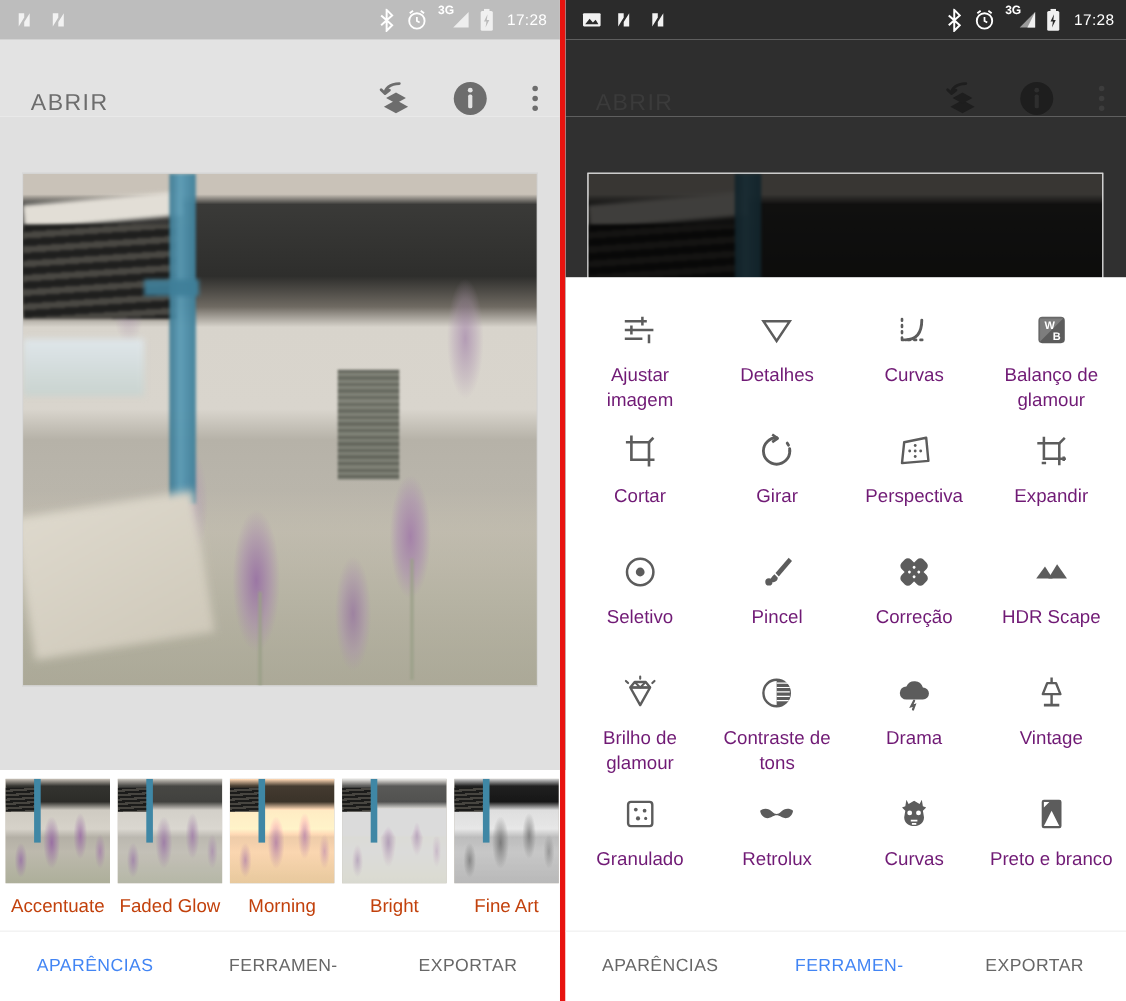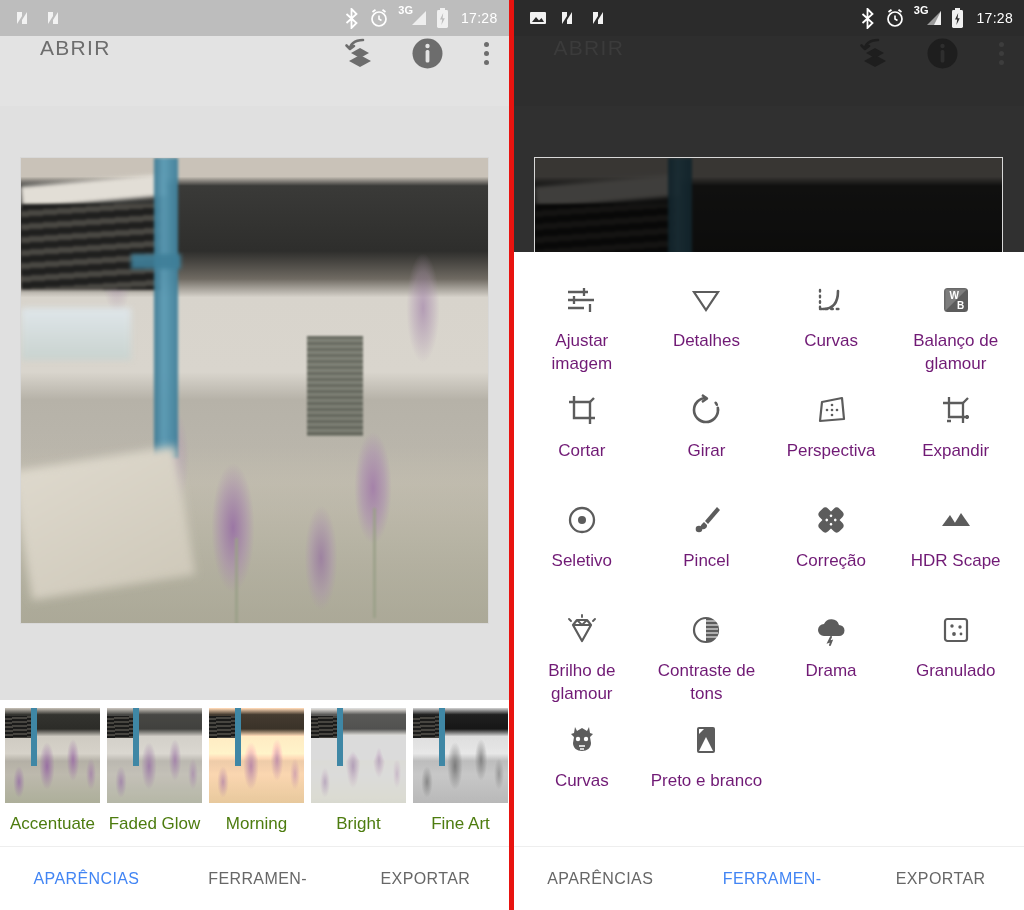--- a/index.html
+++ b/index.html
@@ -29,22 +29,22 @@
   .sb-icon { display: block; }
   .sb-clock {
     color: #fff; font-size: 14px; letter-spacing: .3px; margin-left: 3px;
     font-family: "Liberation Sans", sans-serif;
   }
   .statusbar.light .sb-clock { color: #fff; }
   .sb-3g { color:#fff; font-size:11px; font-weight:bold; position:relative; top:-5px; margin-right:-3px;text-align:right;}
 
   
   .toolbar {
-    height: 70px; display: flex; align-items: flex-start;
-    padding: 0 14px 0 40px; position: relative; z-index: 30;
+    height: 70px; display: flex; align-items: flex-end;
+    padding: 0 14px 0 28px; position: relative; z-index: 30;
   }
   .toolbar.light { background: #e3e3e3; }
   .toolbar.dark  { background: #2e2e2e; }
   .tb-title {
     font-size: 21px; letter-spacing: 1.3px; color: #6d6d6d;
   }
   .toolbar.dark .tb-title { color: #3b3b3b; }
   .tb-actions { margin-left: auto; display: flex; align-items: center; gap: 34px; }
   .tb-btn { display: flex; align-items: center; justify-content: center; cursor: pointer; }
   .dots { display: flex; flex-direction: column; gap: 4px; padding: 4px 6px; }
@@ -143,21 +143,21 @@
       linear-gradient(180deg,
         #c9c2b8 0%, #33332f 7%, #2c2c28 22%,
         #cfcbc2 30%, #d6d2c9 48%,
         #b4b0a6 56%, #bdb9ad 70%, #adaf9a 100%);
   }
   .thumb .tpole { position:absolute; left:26px; top:0; width:6px; height:58px;
     background:#3f87a5; filter: blur(.4px); }
   .thumb .tslat { position:absolute; left:0; top:8px; width:28px; height:22px;
     background: repeating-linear-gradient(176deg,#1b1b1a 0,#1b1b1a 2px,#474540 2px,#474540 4px); }
   .thumb-label {
-    text-align: center; font-size: 17px; color: #4d7c0f; margin-top: 11px;
+    text-align: center; font-size: 17px; color: #c2410c; margin-top: 11px;
     white-space: nowrap;
   }
   
   .f-faded .mini  { filter: contrast(.82) brightness(1.1) saturate(.85); }
   .f-morning .mini{ filter: sepia(.45) saturate(1.5) brightness(1.08) hue-rotate(-12deg); }
   .f-bright .mini { filter: brightness(1.45) contrast(.72) saturate(.45); }
   .f-fineart .mini{ filter: grayscale(1) contrast(1.25); }
 
   
   .tools-sheet {
@@ -575,34 +575,53 @@
         <div class="tool">
           <div class="tool-icon">
             <svg width="36" height="36" viewBox="0 0 36 36">
                 <path d="M11 24 A6 6 0 0 1 11 12 A8 8 0 0 1 26 13 A5.5 5.5 0 0 1 26 24 Z" fill="#5c5c5c"></path>
                 <path d="M18 25 L15.5 30 L18.5 29 L17 33" stroke="#5c5c5c" stroke-width="2" fill="none" stroke-linecap="round"></path>
               </svg>
           </div>
           <div class="tool-label">Drama</div>
         </div>
 
+        <div class="tool">
+          <div class="tool-icon">
+            <svg width="36" height="36" viewBox="0 0 36 36">
+                <path d="M10 19 L14 9 L22 9 L26 19 Z" stroke="#5c5c5c" stroke-width="2.2" fill="none" stroke-linejoin="round"></path>
+                <path d="M18 4 L18 9" stroke="#5c5c5c" stroke-width="2.2"></path>
+                <path d="M18 19 L18 28" stroke="#5c5c5c" stroke-width="2.2"></path>
+                <path d="M11 29 L25 29" stroke="#5c5c5c" stroke-width="2.4"></path>
+              </svg>
+          </div>
+          <div class="tool-label">Vintage</div>
+        </div>
 
         <div class="tool">
           <div class="tool-icon">
             <svg width="36" height="36" viewBox="0 0 36 36">
                 <rect x="7" y="7" width="22" height="22" rx="2.5" stroke="#5c5c5c" stroke-width="2.2" fill="none"></rect>
                 <circle cx="14" cy="14" r="1.7" fill="#5c5c5c"></circle>
                 <circle cx="22" cy="15" r="1.7" fill="#5c5c5c"></circle>
                 <circle cx="16" cy="22" r="1.9" fill="#5c5c5c"></circle>
                 <circle cx="23" cy="22" r="1.4" fill="#5c5c5c"></circle>
               </svg>
           </div>
           <div class="tool-label">Granulado</div>
         </div>
 
+        <div class="tool">
+          <div class="tool-icon">
+            <svg width="36" height="36" viewBox="0 0 36 36">
+                <path d="M3 15 C7 12 11 13 14 16 C15.5 17.5 16.5 18 18 18 C19.5 18 20.5 17.5 22 16 C25 13 29 12 33 15 C32 21 27 23 23 21 C20.5 19.8 19.5 19.2 18 19.2 C16.5 19.2 15.5 19.8 13 21 C9 23 4 21 3 15 Z" fill="#5c5c5c"></path>
+              </svg>
+          </div>
+          <div class="tool-label">Retrolux</div>
+        </div>
 
         <div class="tool">
           <div class="tool-icon">
             <svg width="36" height="36" viewBox="0 0 36 36">
                 <path d="M11 5 L13 9 L18 6 L23 9 L25 5 L26 11 L29 12 L26 15 L27 21 C27 26 23 29 18 29 C13 29 9 26 9 21 L10 15 L7 12 L10 11 Z" fill="#5c5c5c"></path>
                 <circle cx="14" cy="17" r="2.2" fill="#fff"></circle>
                 <circle cx="22" cy="17" r="2.2" fill="#fff"></circle>
                 <path d="M15 24 L21 24 M16 27 L20 27" stroke="#fff" stroke-width="1.6"></path>
               </svg>
           </div>

